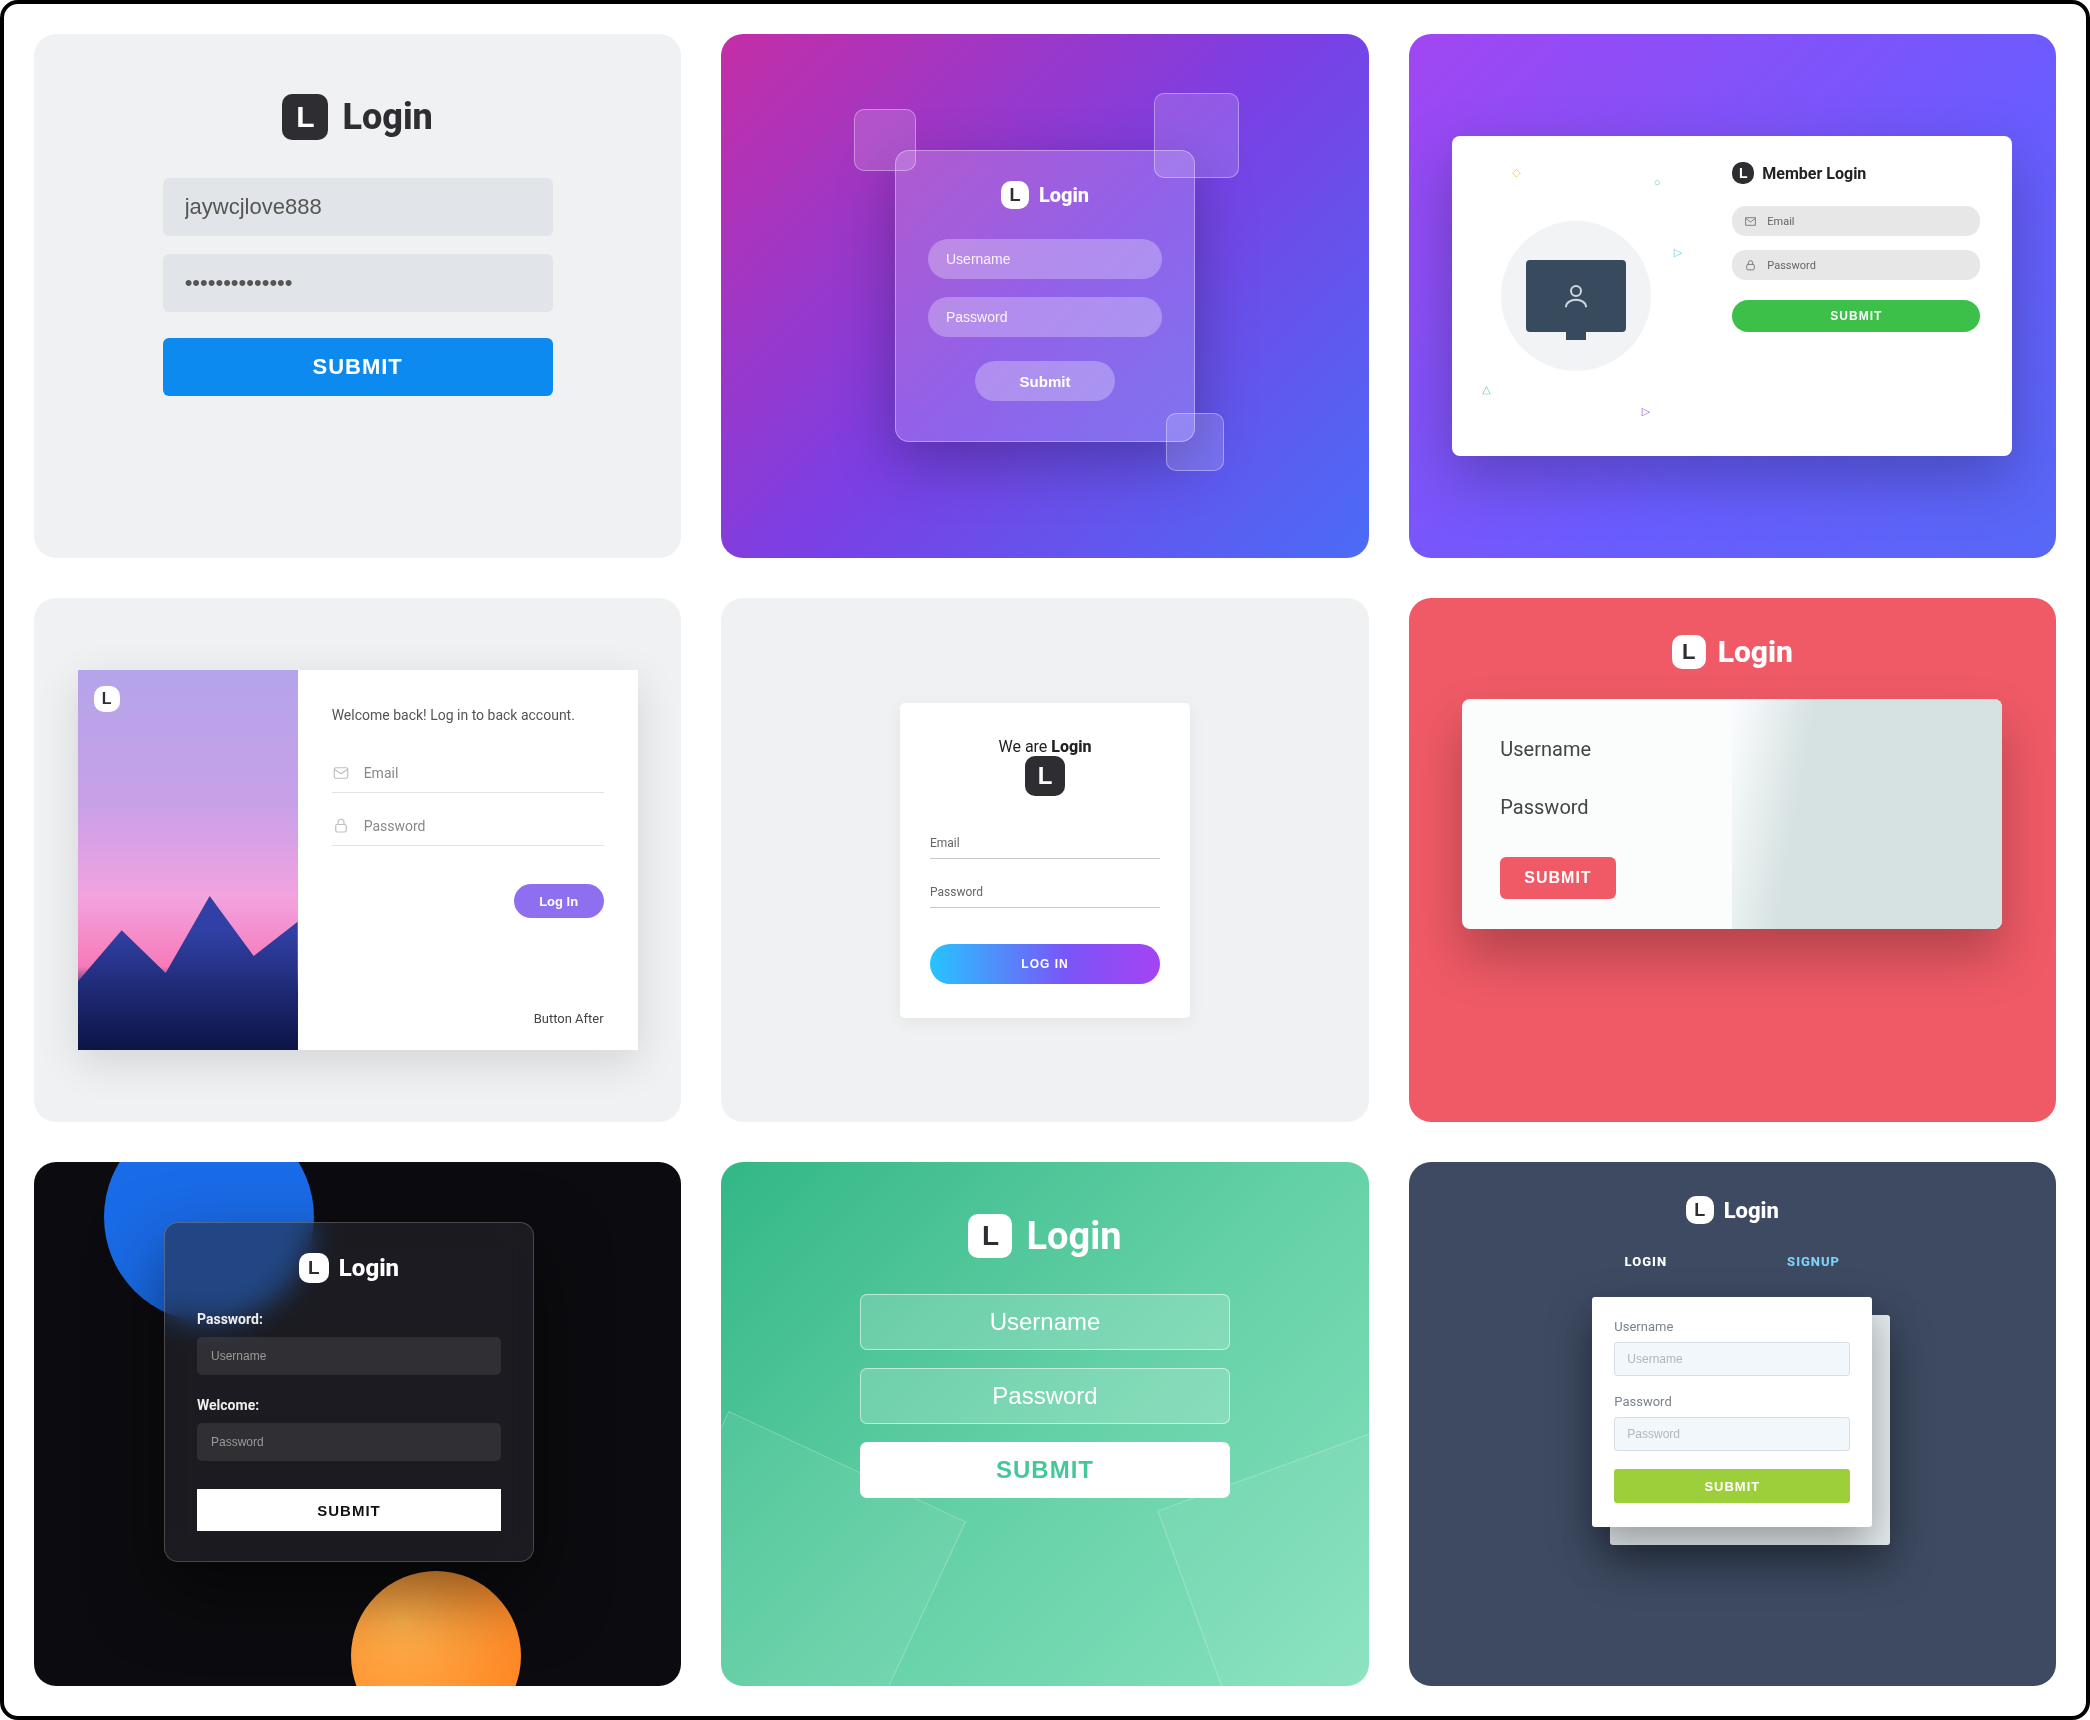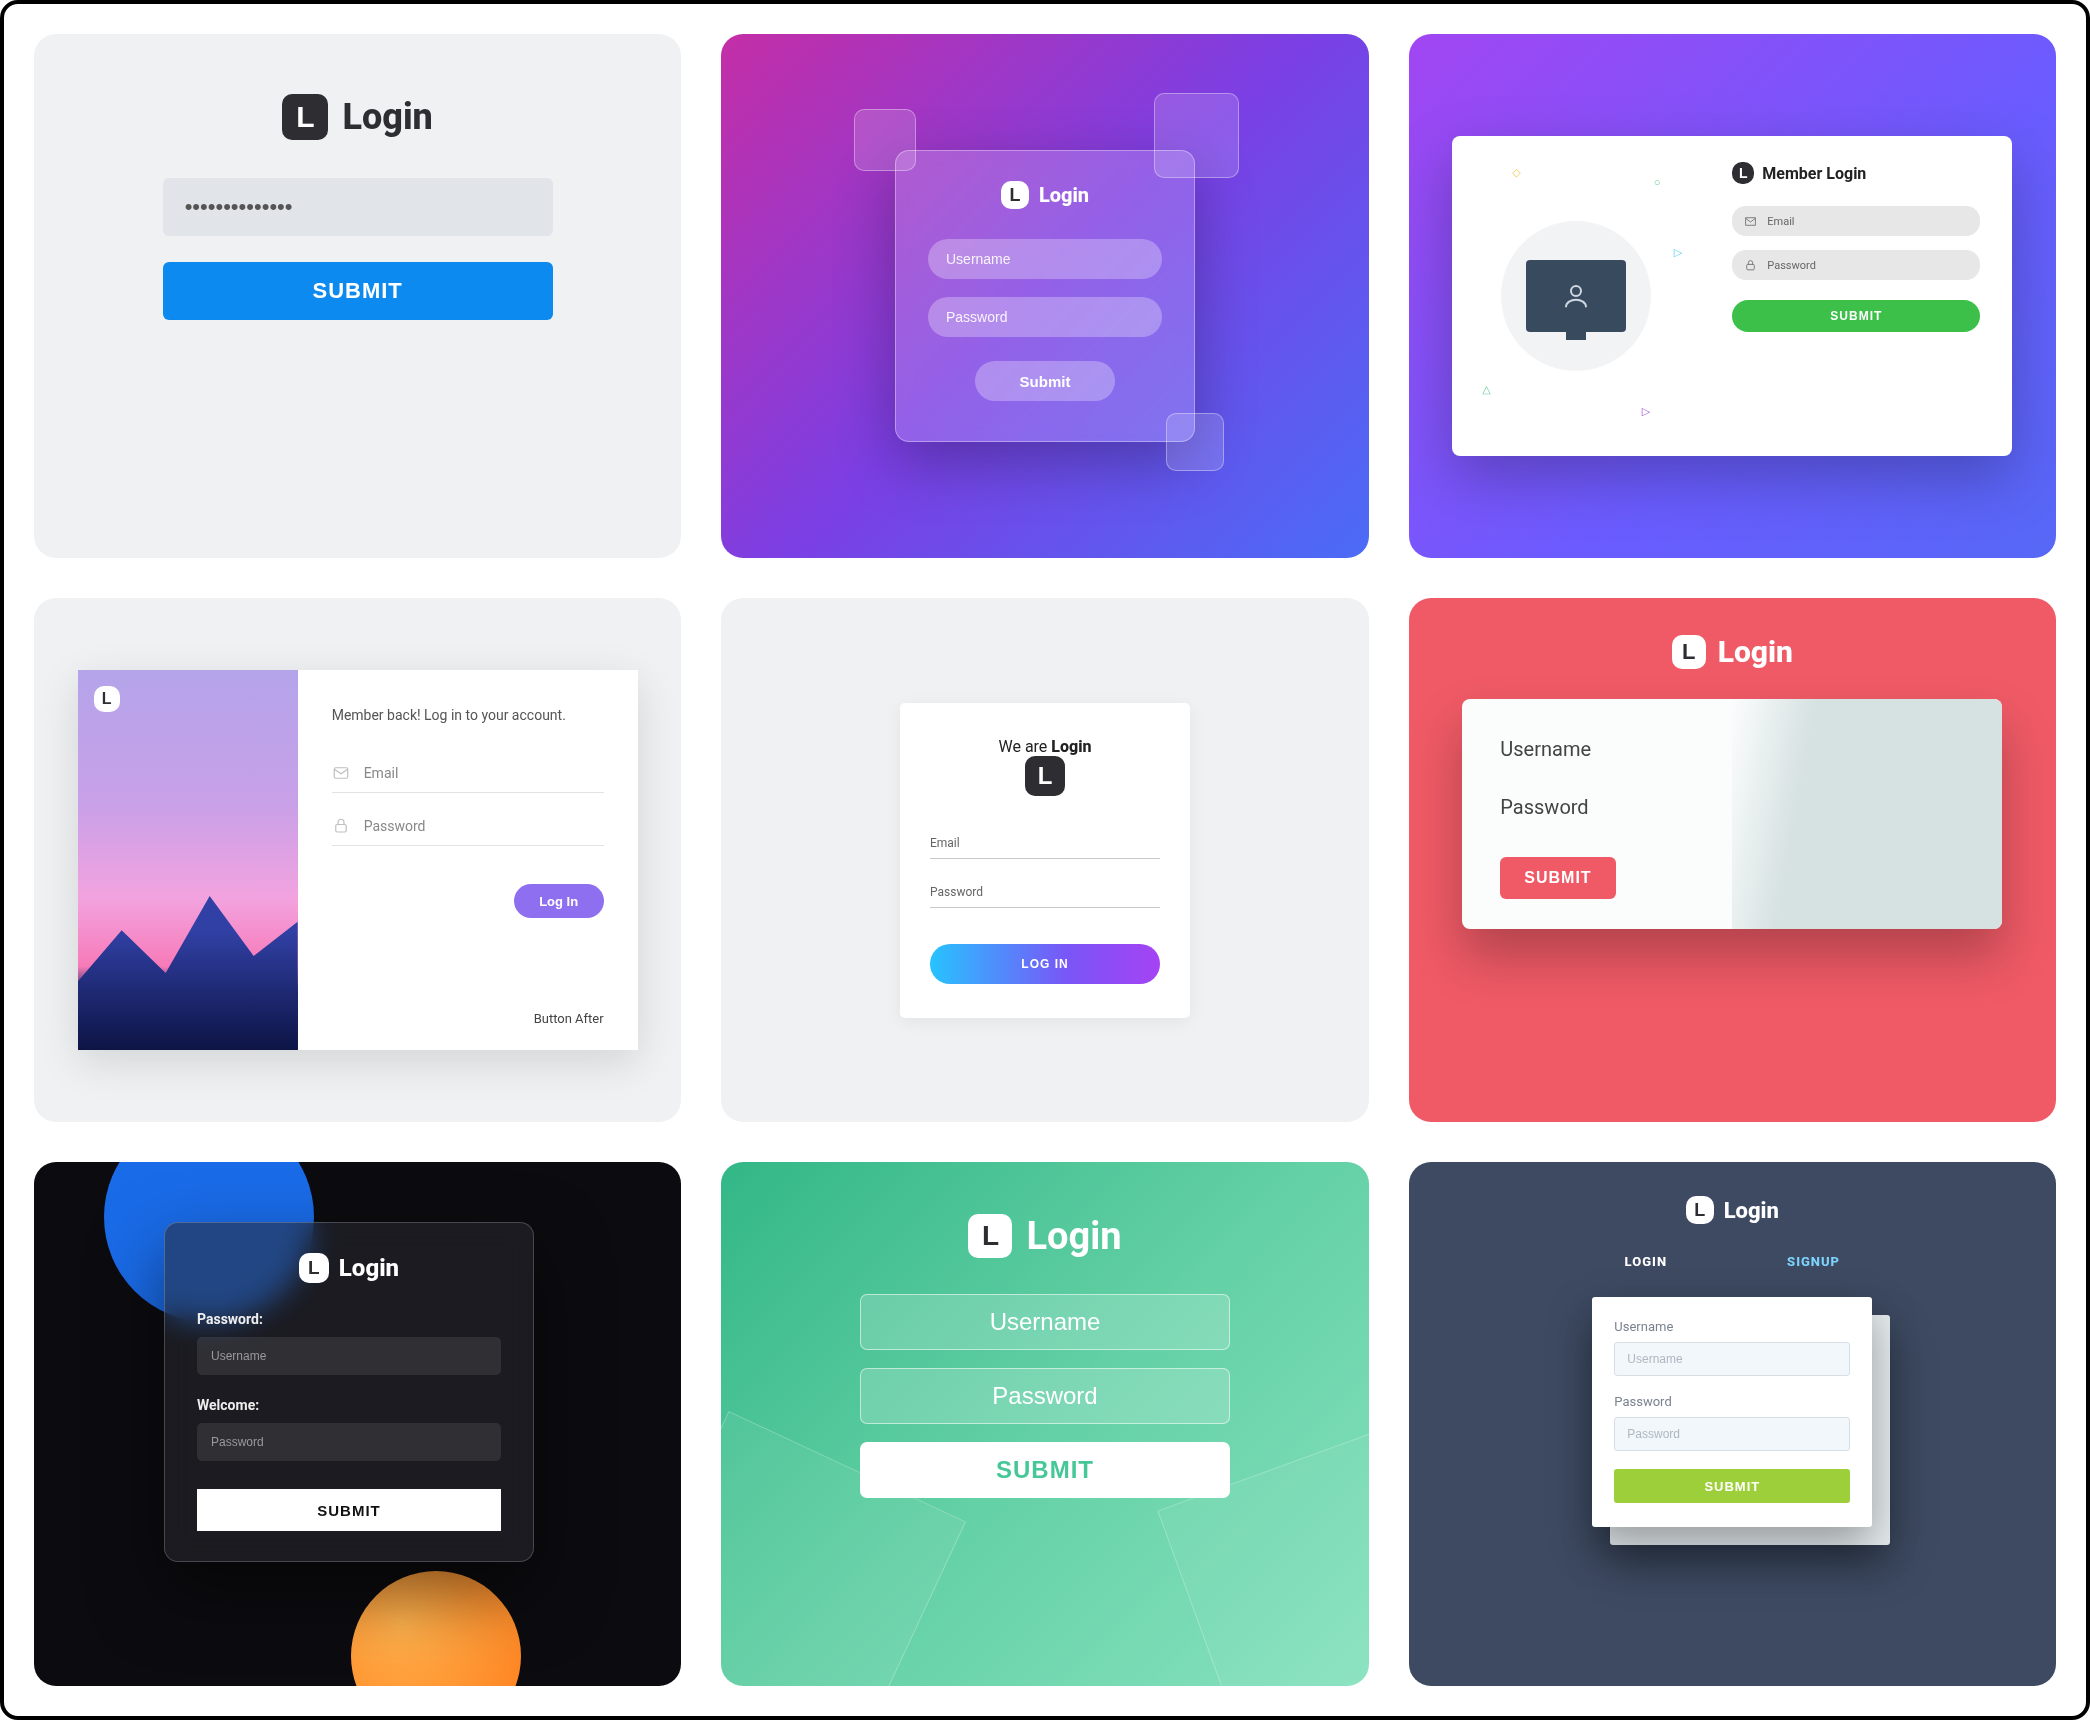--- a/index.html
+++ b/index.html
@@ -231,20 +231,21 @@
 </head>
 <body>
 
 <div class="grid">
 
   <div class="card c1">
     <div class="title-row">
       <span class="logo dark">L</span>
       <h2>Login</h2>
     </div>
+    <input type="text" value="jaywcjlove888" style="">
     <input type="password" value="••••••••••••••" style="">
     <button>SUBMIT</button>
   </div>
 
   <div class="card c2">
     <div class="glass">
       <span class="deco d1"></span>
       <span class="deco d2"></span>
       <span class="deco d3"></span>
       <div class="title-row">
@@ -298,21 +299,21 @@
     </div>
   </div>
 
   <div class="card c4">
     <div class="panel">
       <div class="img">
         <div class="mtn"></div>
         <span class="logo light">L</span>
       </div>
       <div class="right">
-        <p class="wel">Member back! Log in to your account.</p>
+        <p class="wel">Welcome back! Log in to back account.</p>
         <div class="field">
           <svg viewBox="0 0 24 24" fill="none" stroke="currentColor" stroke-width="1.6">
               <rect x="3" y="5" width="18" height="14" rx="2"></rect>
               <path d="M3 7l9 6 9-6"></path>
             </svg>
           <span>Email</span>
         </div>
         <div class="field">
           <svg viewBox="0 0 24 24" fill="none" stroke="currentColor" stroke-width="1.6">
               <rect x="5" y="10" width="14" height="10" rx="2"></rect>

